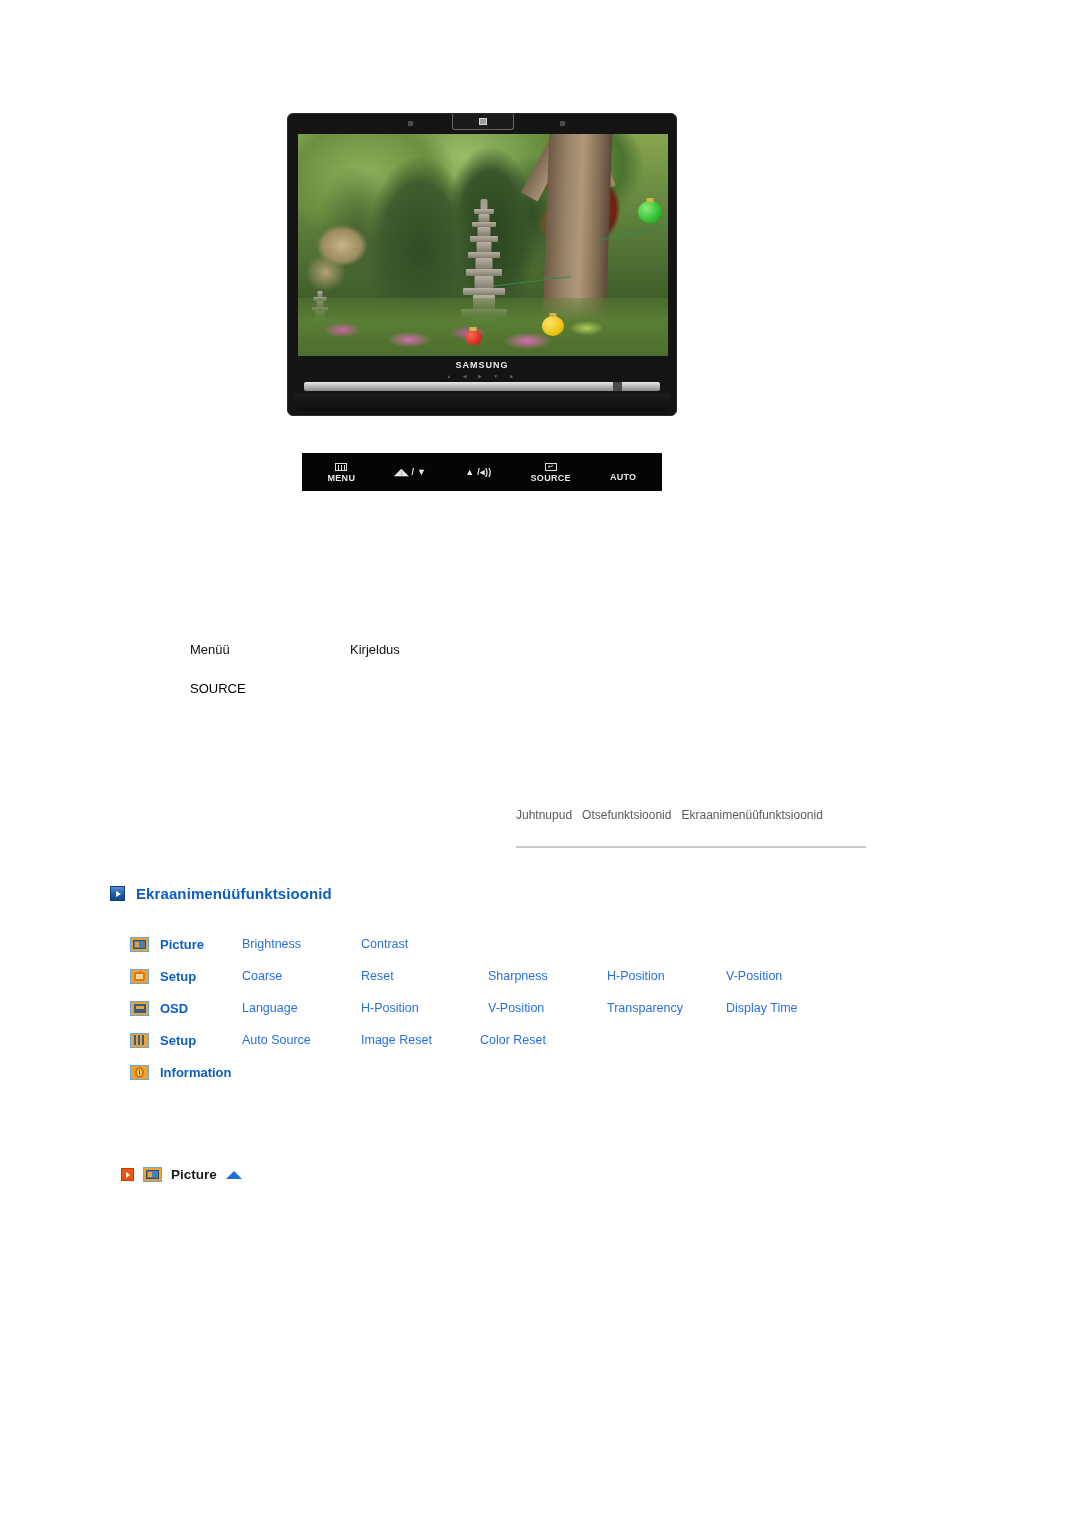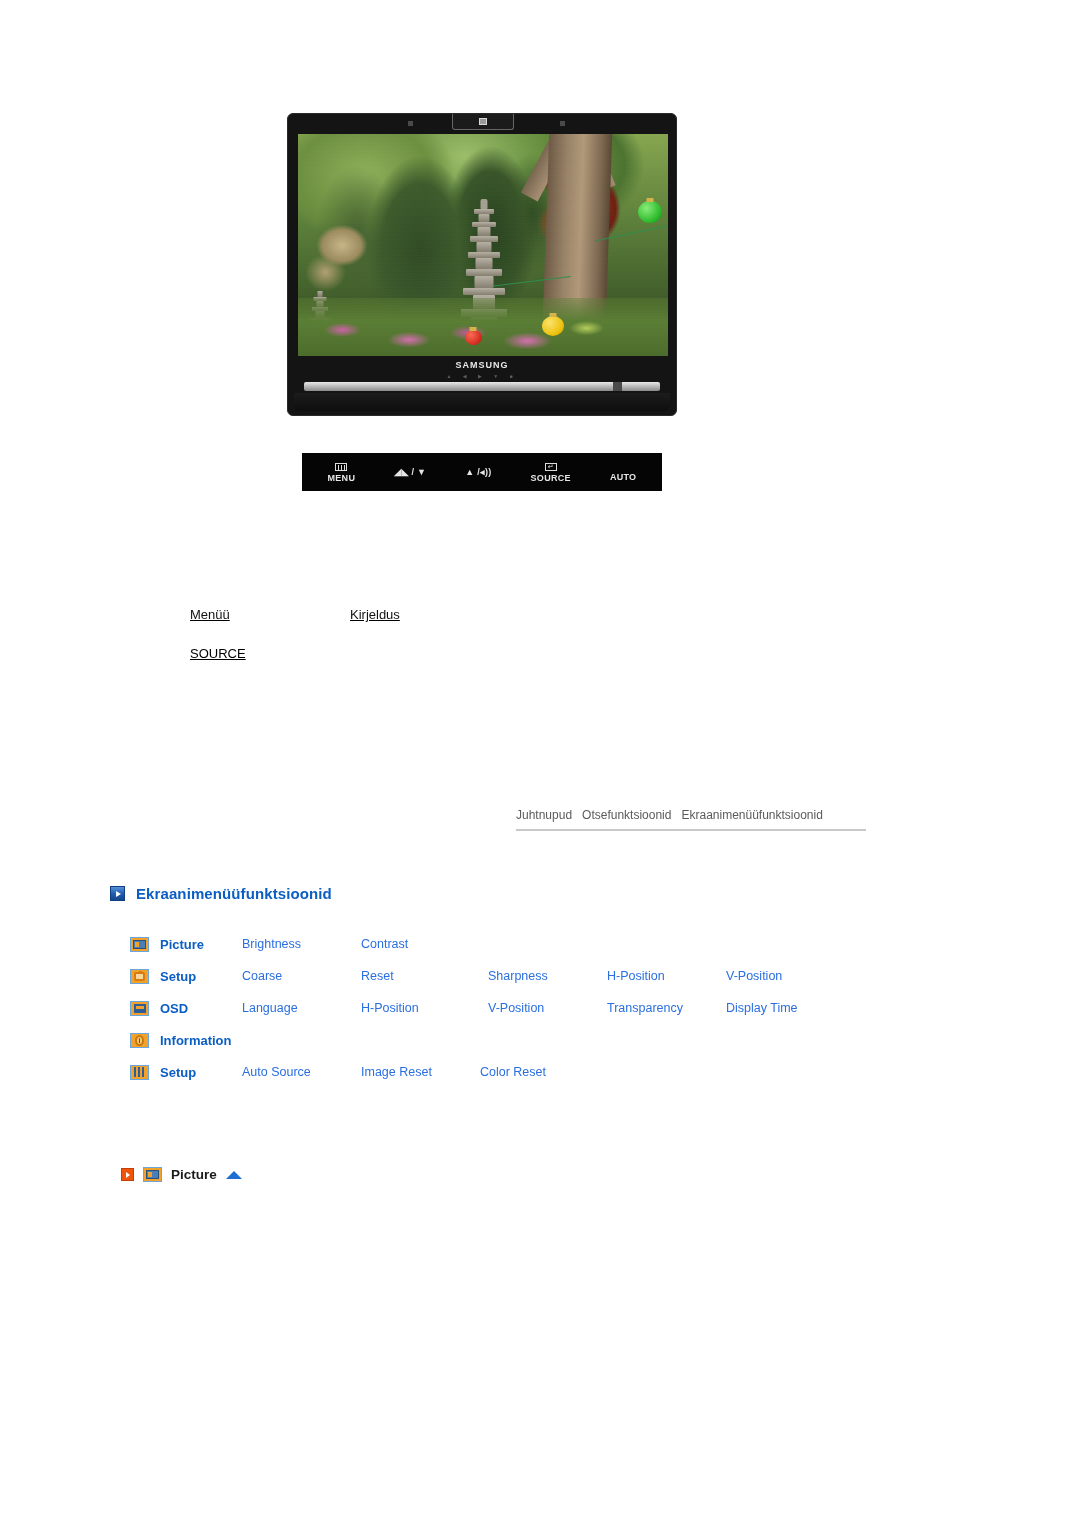--- a/index.html
+++ b/index.html
@@ -262,23 +262,22 @@
   }
   .glyph-box.lines::before{
     content:"";position:absolute;left:2px;top:1.5px;width:1px;height:5px;
     background:#dcdcdc; box-shadow:3px 0 0 #dcdcdc, 6px 0 0 #dcdcdc;
   }
 
   
   .tbl {
     position:absolute;
     left: 190px;
-    top: 607px;
+    top: 642px;
     width: 700px;
-    text-decoration: underline;
   }
   .tbl .hdr {
     display:flex;
     font-size: 13px;
     color:#111;
     margin-bottom: 23px;
   }
   .tbl .hdr .c1 { width: 160px; }
   .tbl .row { display:flex; }
   .tbl .row .c1 {
@@ -293,21 +292,21 @@
     color:#111;
   }
 
   
   .tabs {
     position:absolute;
     left: 516px;
     top: 808px;
     width: 350px;
     border-bottom: 2px solid #c9c9c9;
-    padding-bottom: 7px;
+    padding-bottom: 24px;
     display:flex;
     gap: 10px;
     justify-content:flex-start;
   }
   .tab {
     font-size: 12px;
     color: #5b5b5b;
     white-space:nowrap;
   }
 
@@ -628,38 +627,38 @@
     <span class="cat">OSD</span>
     <span class="it">Language</span>
     <span class="it">H-Position</span>
     <span class="it" style="padding-left:8px;">V-Position</span>
     <span class="it" style="padding-left:8px;">Transparency</span>
     <span class="it" style="padding-left:8px;">Display Time</span>
   </div>
 
   <div class="mrow">
     <span class="ico">
-        <span class="osd-ico i-info">
-          <span class="inner">i</span>
-        </span>
-      </span>
-    <span class="cat" style="width:140px;">Information</span>
-  </div>
-
-  <div class="mrow">
-    <span class="ico">
         <span class="osd-ico i-setup">
           <span class="inner"></span>
         </span>
       </span>
     <span class="cat">Setup</span>
     <span class="it">Auto Source</span>
     <span class="it">Image Reset</span>
     <span class="it">Color Reset</span>
   </div>
+
+  <div class="mrow">
+    <span class="ico">
+        <span class="osd-ico i-info">
+          <span class="inner">i</span>
+        </span>
+      </span>
+    <span class="cat" style="width:140px;">Information</span>
+  </div>
 </div>
 
 <div class="pic-head">
   <span class="play-orange"></span>
   <span class="osd-ico i-picture">
       <span class="inner"></span>
     </span>
   <span class="pic-title">Picture</span>
   <span class="up-tri"></span>
 </div>

